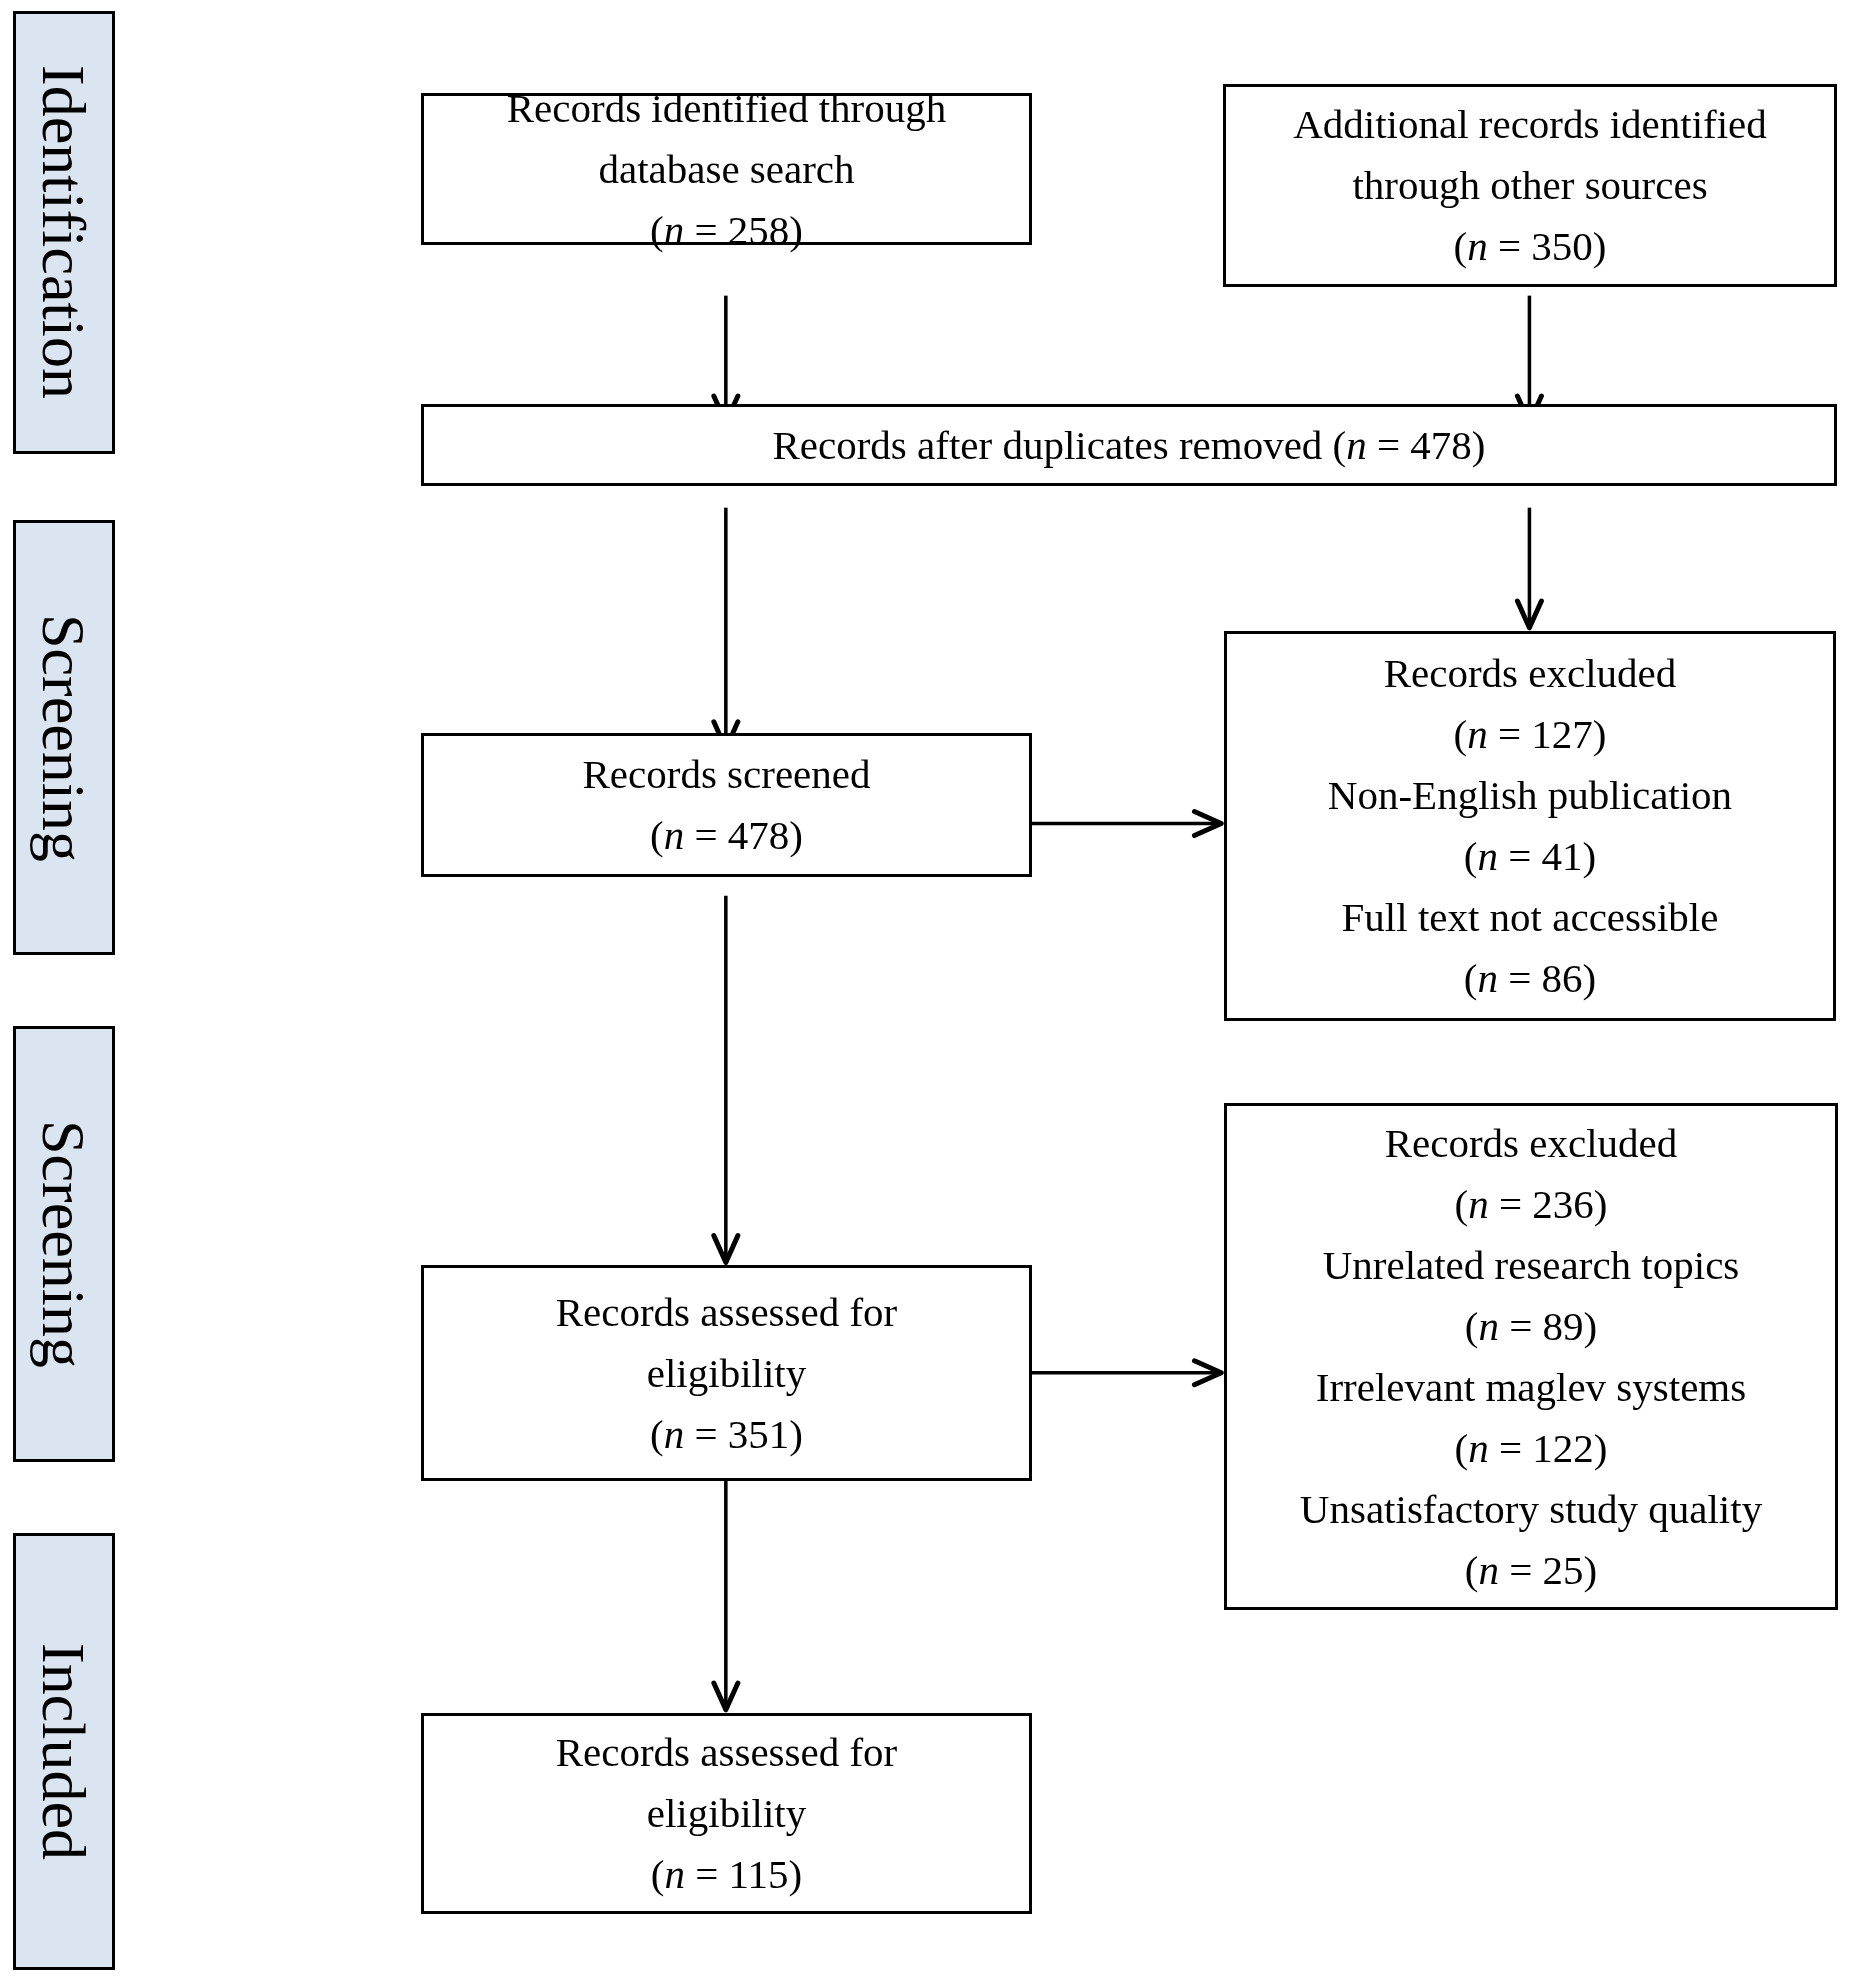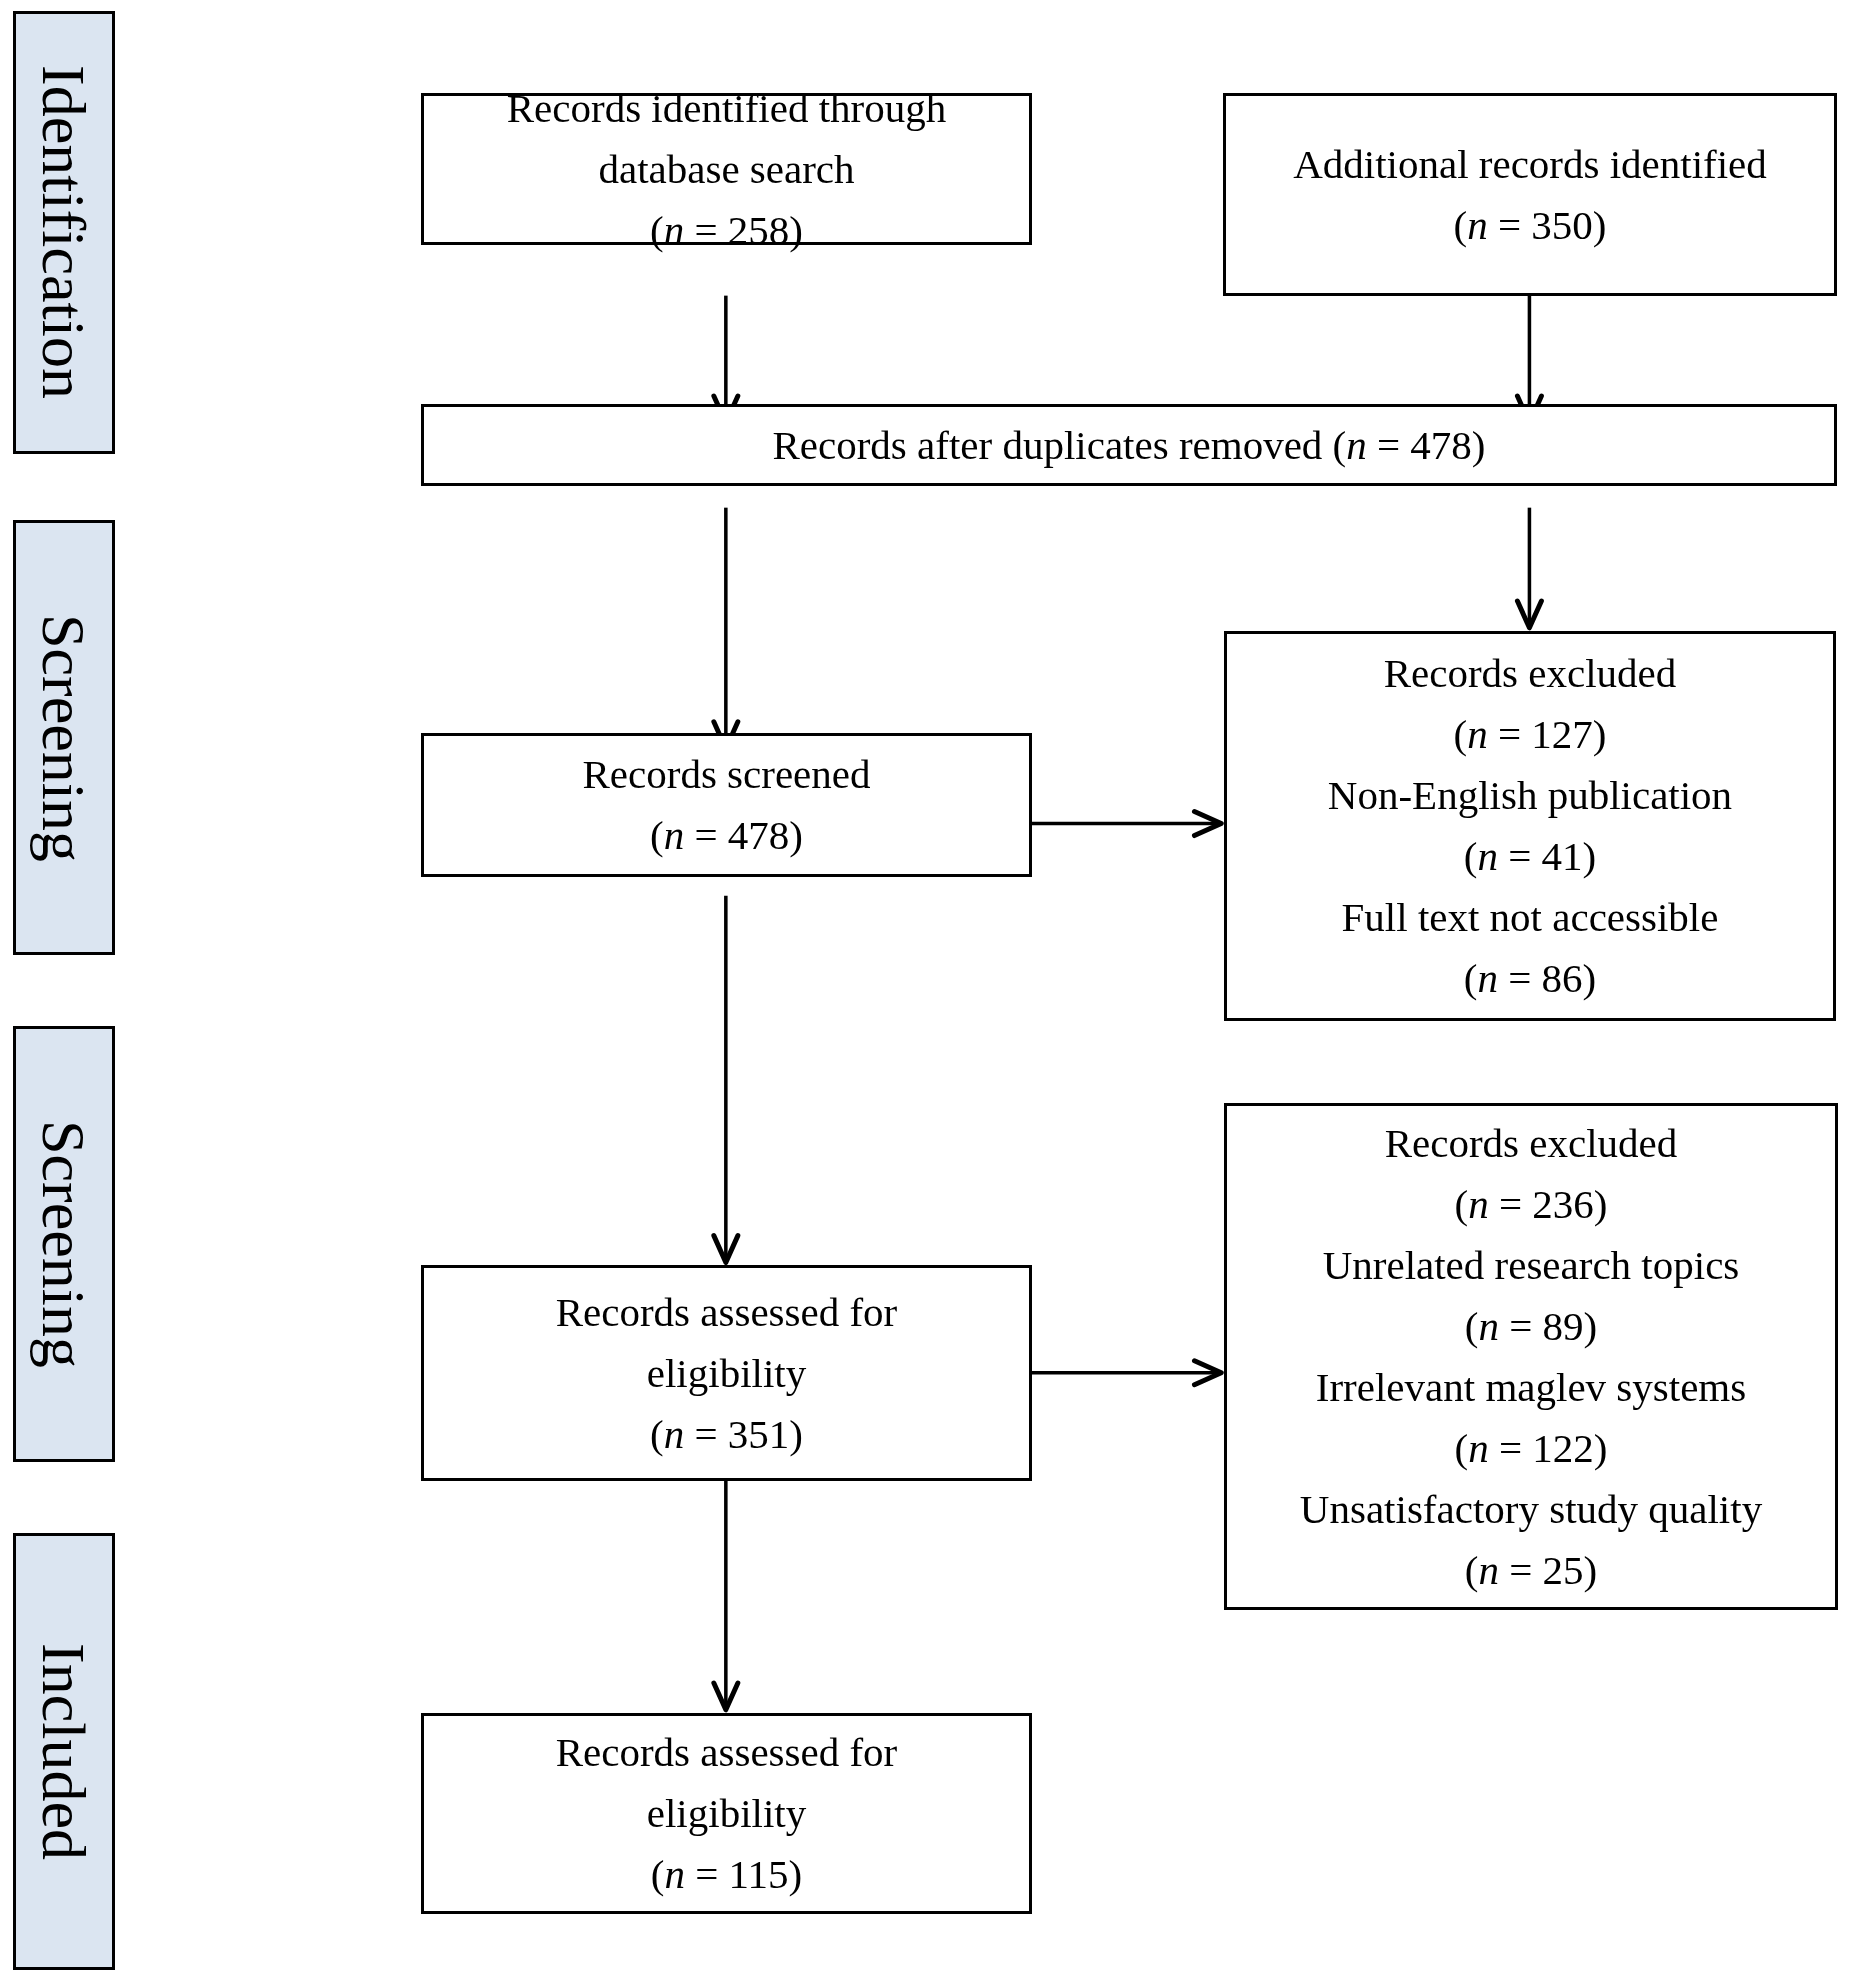--- a/index.html
+++ b/index.html
@@ -101,22 +101,23 @@
   <div class="stage" style="top:1533px; height:437px;">
     <span class="stage-label">Included</span>
   </div>
 
   <div class="flow-box" style="left:421px; top:93px; width:611px; height:152px;">
     <div class="line">Records identified through</div>
     <div class="line">database search</div>
     <div class="line"><span>(</span><span class="nvar">n</span><span> = 258)</span></div>
   </div>
 
-  <div class="flow-box" style="left:1223px; top:93px; width:614px; height:203px;">
+  <div class="flow-box" style="left:1223px; top:84px; width:614px; height:203px;">
     <div class="line">Additional records identified</div>
+    <div class="line">through other sources</div>
     <div class="line"><span>(</span><span class="nvar">n</span><span> = 350)</span></div>
   </div>
 
   <div class="flow-box" style="left:421px; top:404px; width:1416px; height:82px;">
     <div class="line"><span>Records after duplicates removed (</span><span class="nvar">n</span><span> = 478)</span></div>
   </div>
 
   <div class="flow-box" style="left:421px; top:733px; width:611px; height:144px;">
     <div class="line">Records screened</div>
     <div class="line"><span>(</span><span class="nvar">n</span><span> = 478)</span></div>

